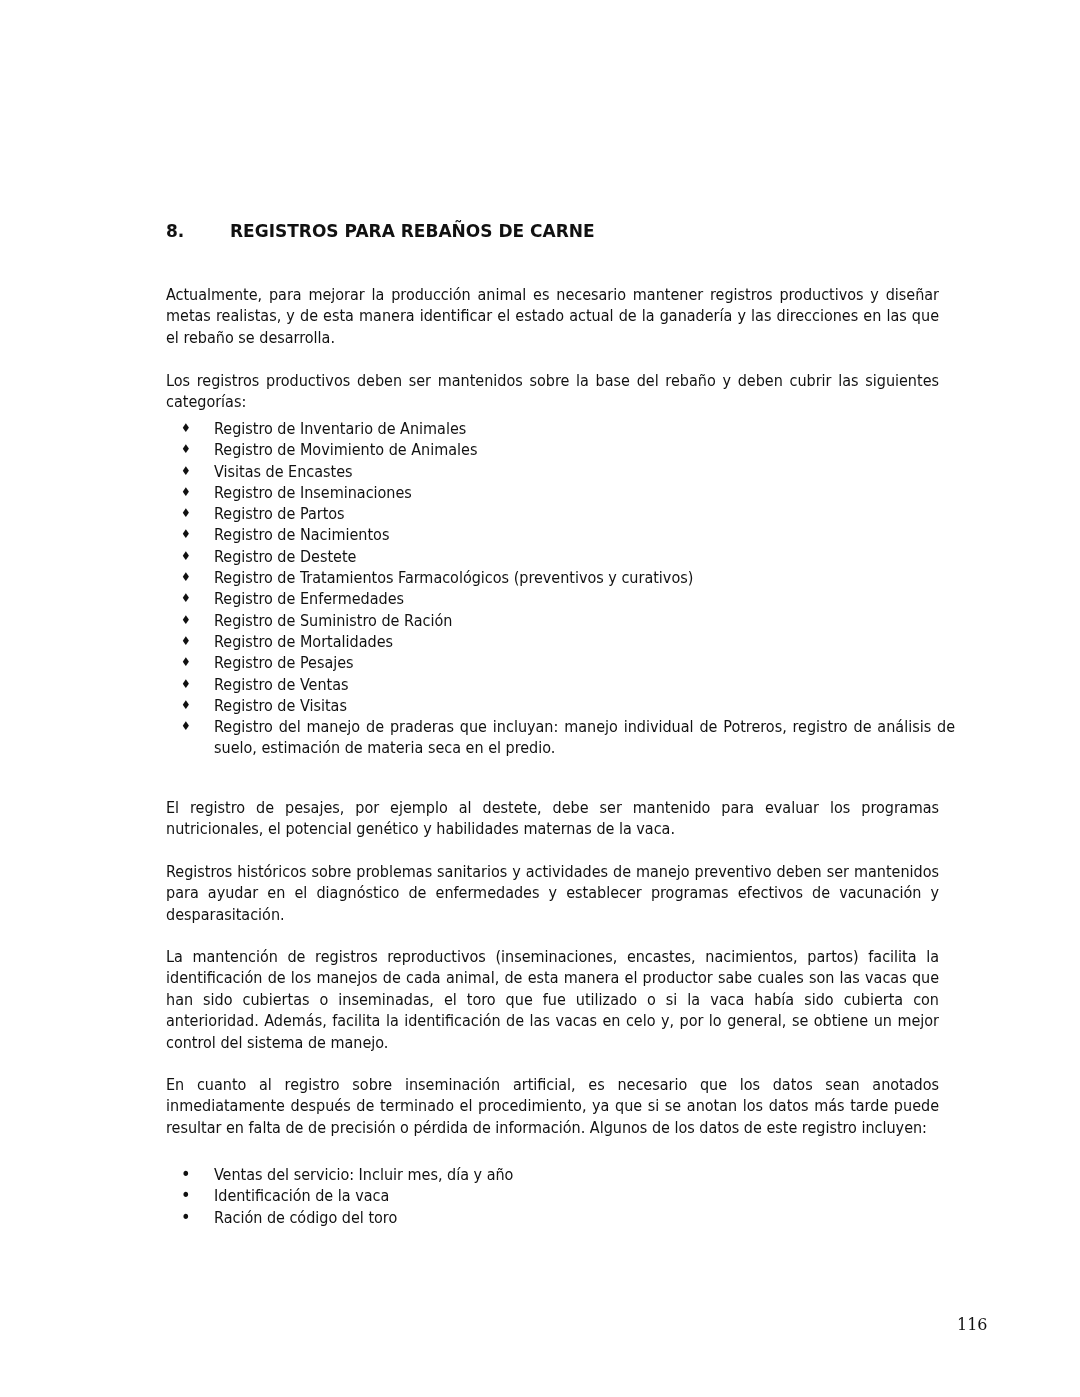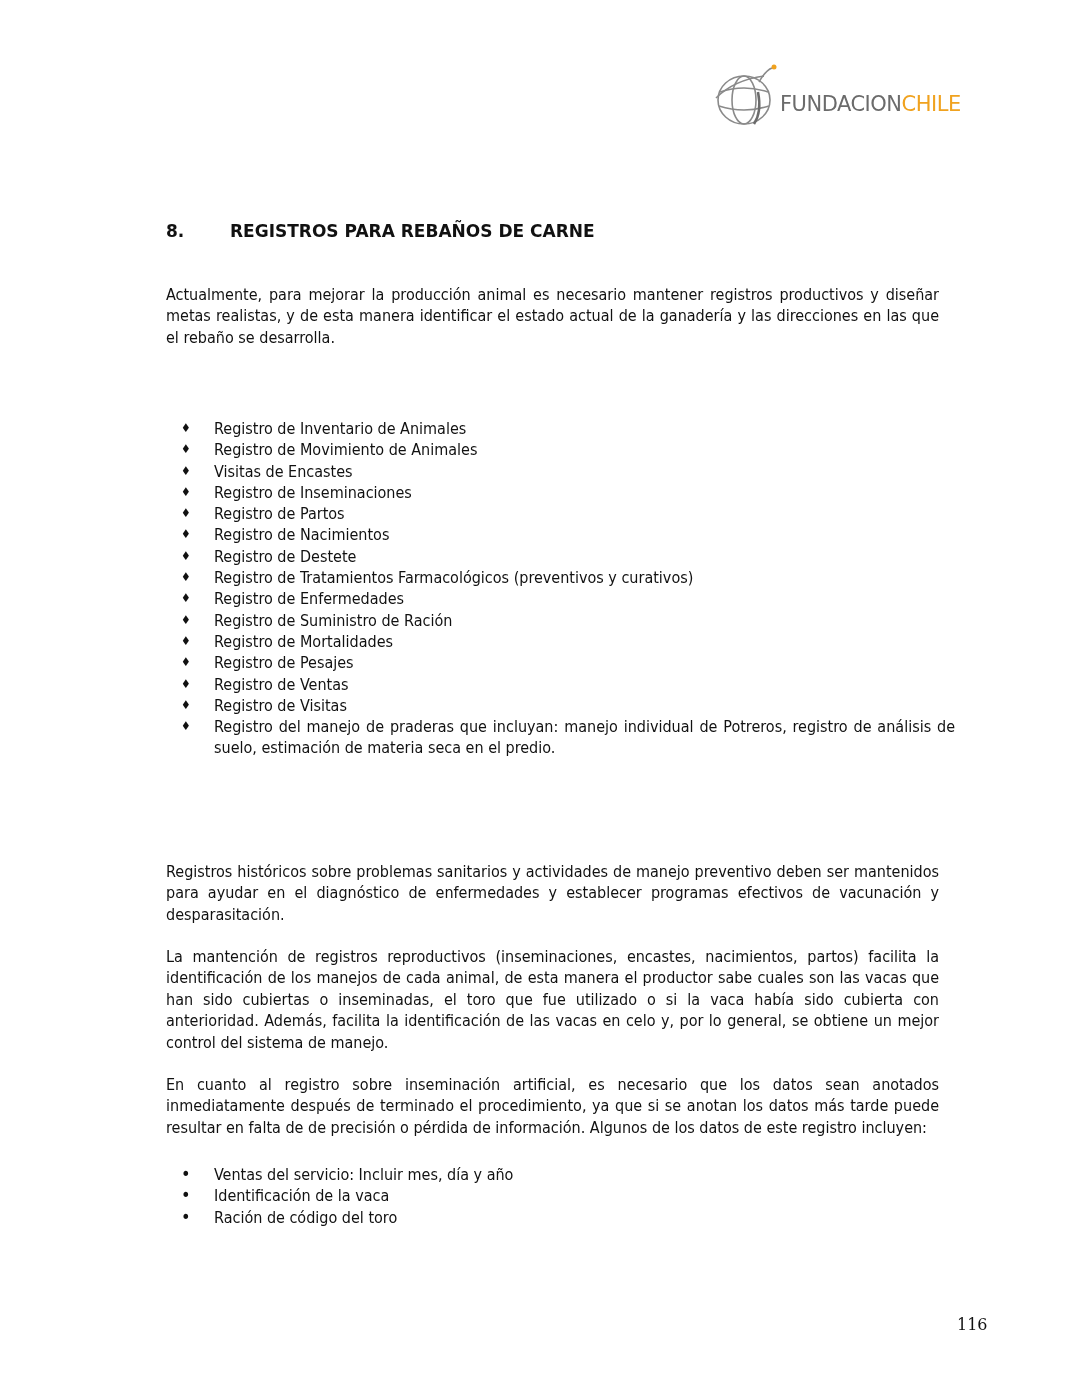--- a/index.html
+++ b/index.html
@@ -18,65 +18,54 @@
     ul.list li { position: relative; padding-left: 64px; text-align: justify; }
     ul.list li .bullet { position: absolute; left: 31px; top: 0; font-size: 12px; }
     ul.list.dots li .bullet { font-size: 18px; left: 31px; top: -1px; }
     .page-number { position: absolute; left: 928px; top: 1315px; font-family: "DejaVu Serif", serif; font-size: 16px; color: #111; margin-left: 29px; }
   </style>
 </head>
 <body>
 
 <div class="page">
 
-  <div class="logo">
-    <svg width="70" height="66" viewBox="0 0 70 66">
-      <g fill="none" stroke="#8a8a8a" stroke-width="1.6">
-        <ellipse cx="30" cy="38" rx="26" ry="24"></ellipse>
-        <ellipse cx="30" cy="38" rx="12" ry="24"></ellipse>
-        <path d="M6 30 Q30 22 54 30"></path>
-        <path d="M5 44 Q30 52 55 44"></path>
-        <path d="M2 36 Q20 18 50 14"></path>
-        <path d="M45 20 Q52 8 58 6"></path>
-      </g>
-      <circle cx="60" cy="5" r="2.5" fill="#f0a21f"></circle>
-      <path d="M40 62 Q48 50 44 30" fill="none" stroke="#6b6b6b" stroke-width="2.5"></path>
-    </svg>
-    <div class="logo-text">
-      <span class="logo-fund">FUNDACION</span><span class="logo-chile">CHILE</span>
-    </div>
-  </div>
 
   <div class="heading">
     <span class="num">8.</span><span>REGISTROS PARA REBAÑOS DE CARNE</span>
   </div>
 
   <div class="text" style="top:268px;">
     <p class="para">Actualmente, para mejorar la producción animal es necesario mantener registros productivos y diseñar metas realistas, y de esta manera identificar el estado actual de la ganadería y las direcciones en las que el rebaño se desarrolla.</p>
   </div>
 
+  <div class="text" style="top:354px;">
+    <p class="para">Los registros productivos deben ser mantenidos sobre la base del rebaño y deben cubrir las siguientes categorías:</p>
+  </div>
 
   <ul class="list" style="top:418px;">
     <li><span class="bullet">♦</span><span>Registro de Inventario de Animales</span></li>
     <li><span class="bullet">♦</span><span>Registro de Movimiento de Animales</span></li>
     <li><span class="bullet">♦</span><span>Visitas de Encastes</span></li>
     <li><span class="bullet">♦</span><span>Registro de Inseminaciones</span></li>
     <li><span class="bullet">♦</span><span>Registro de Partos</span></li>
     <li><span class="bullet">♦</span><span>Registro de Nacimientos</span></li>
     <li><span class="bullet">♦</span><span>Registro de Destete</span></li>
     <li><span class="bullet">♦</span><span>Registro de Tratamientos Farmacológicos (preventivos y curativos)</span></li>
     <li><span class="bullet">♦</span><span>Registro de Enfermedades</span></li>
     <li><span class="bullet">♦</span><span>Registro de Suministro de Ración</span></li>
     <li><span class="bullet">♦</span><span>Registro de Mortalidades</span></li>
     <li><span class="bullet">♦</span><span>Registro de Pesajes</span></li>
     <li><span class="bullet">♦</span><span>Registro de Ventas</span></li>
     <li><span class="bullet">♦</span><span>Registro de Visitas</span></li>
     <li><span class="bullet">♦</span><span>Registro del manejo de praderas que incluyan: manejo individual de Potreros, registro de análisis de suelo, estimación de materia seca en el predio.</span></li>
   </ul>
 
+  <div class="text" style="top:781px;">
+    <p class="para">El registro de pesajes, por ejemplo al destete, debe ser mantenido para evaluar los programas nutricionales, el potencial genético y habilidades maternas de la vaca.</p>
+  </div>
 
   <div class="text" style="top:845px;">
     <p class="para">Registros históricos sobre problemas sanitarios y actividades de manejo preventivo deben ser mantenidos para ayudar en el diagnóstico de enfermedades y establecer programas efectivos de vacunación y desparasitación.</p>
   </div>
 
   <div class="text" style="top:930px;">
     <p class="para">La mantención de registros reproductivos (inseminaciones, encastes, nacimientos, partos) facilita la identificación de los manejos de cada animal, de esta manera el productor sabe cuales son las vacas que han sido cubiertas o inseminadas, el toro que fue utilizado o si la vaca había sido  cubierta con anterioridad.  Además, facilita la  identificación de las vacas en celo y, por lo general, se obtiene un mejor control del sistema  de manejo.</p>
   </div>
 
   <div class="text" style="top:1058px;">

